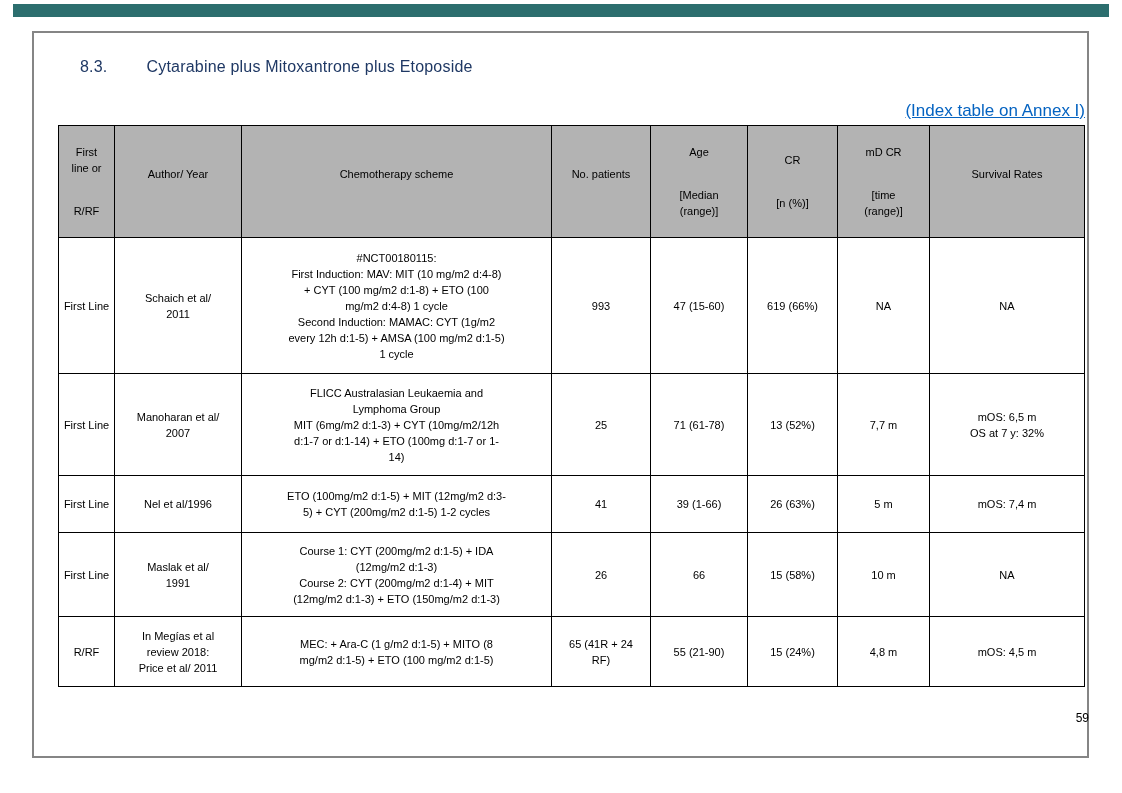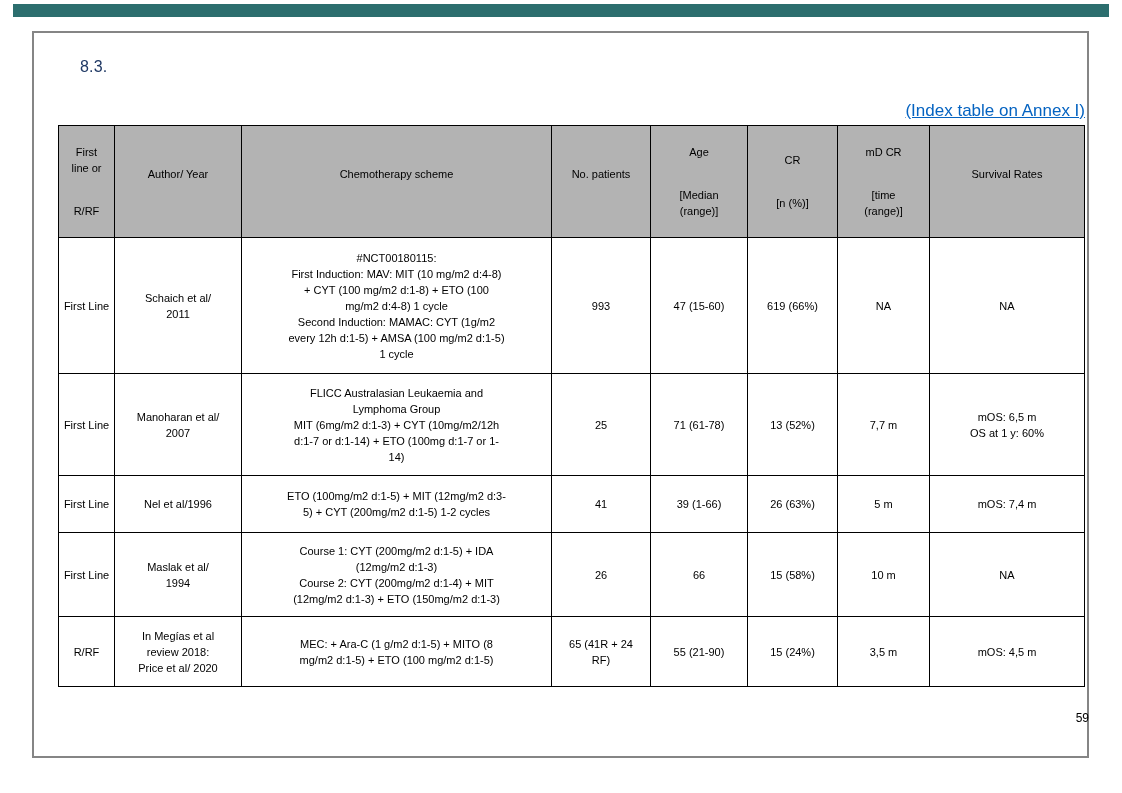--- a/index.html
+++ b/index.html
@@ -50,20 +50,21 @@
 <body>
 
 <div class="canvas">
 
   <div class="top-bar"></div>
 
   <div class="page"></div>
 
   <div class="heading">
     <span>8.3.</span>
+    <span>Cytarabine plus Mitoxantrone plus Etoposide</span>
   </div>
 
   <a class="index-link">(Index table on Annex I)</a>
 
   <table class="tbl">
     <colgroup>
       <col style="width:56px">
         <col style="width:127px">
         <col style="width:310px">
       <col style="width:99px">
@@ -136,59 +137,59 @@
         <td>FLICC Australasian Leukaemia and
 Lymphoma Group
 MIT (6mg/m2 d:1-3) + CYT (10mg/m2/12h
 d:1-7 or d:1-14) + ETO (100mg d:1-7 or 1-
 14)</td>
         <td>25</td>
         <td>71 (61-78)</td>
         <td>13 (52%)</td>
         <td>7,7 m</td>
         <td>mOS: 6,5 m
-OS at 1 y: 60%</td>
+OS at 7 y: 32%</td>
       </tr>
       <tr class="r2">
         <td>First Line</td>
         <td>Nel et al/1996</td>
         <td>ETO (100mg/m2 d:1-5) + MIT (12mg/m2 d:3-
 5) + CYT (200mg/m2 d:1-5) 1-2 cycles</td>
         <td>41</td>
         <td>39 (1-66)</td>
         <td>26 (63%)</td>
         <td>5 m</td>
         <td>mOS: 7,4 m</td>
       </tr>
       <tr class="r3">
         <td>First Line</td>
         <td>Maslak et al/
-1994</td>
+1991</td>
         <td>Course 1: CYT (200mg/m2 d:1-5) + IDA
 (12mg/m2 d:1-3)
 Course 2: CYT (200mg/m2 d:1-4) + MIT
 (12mg/m2 d:1-3) + ETO (150mg/m2 d:1-3)</td>
         <td>26</td>
         <td>66</td>
         <td>15 (58%)</td>
         <td>10 m</td>
         <td>NA</td>
       </tr>
       <tr class="r4">
         <td>R/RF</td>
         <td>In Megías et al
 review 2018:
-Price et al/ 2020</td>
+Price et al/ 2011</td>
         <td>MEC: + Ara-C (1 g/m2 d:1-5) + MITO (8
 mg/m2 d:1-5) + ETO (100 mg/m2 d:1-5)</td>
         <td>65 (41R + 24
 RF)</td>
         <td>55 (21-90)</td>
         <td>15 (24%)</td>
-        <td>3,5 m</td>
+        <td>4,8 m</td>
         <td>mOS: 4,5 m</td>
       </tr>
     </tbody>
   </table>
 
   <div class="pagenum">59</div>
 
 </div>
 
 </body></html>

